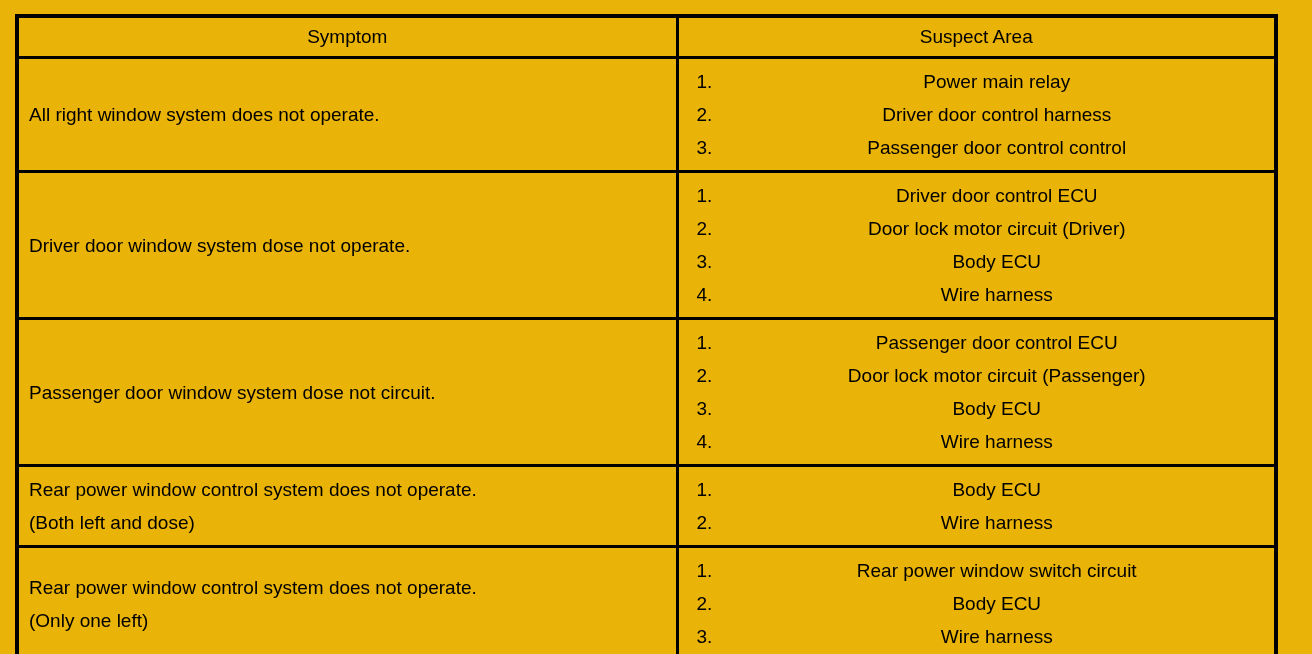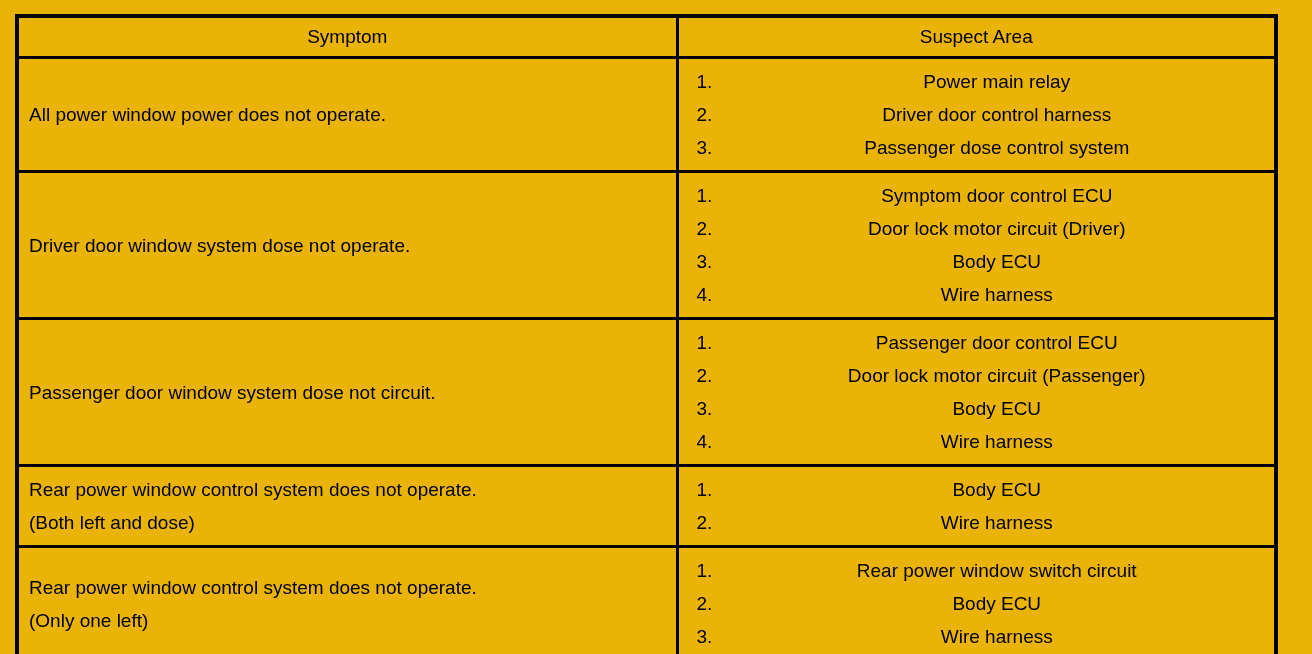--- a/index.html
+++ b/index.html
@@ -70,46 +70,46 @@
     <thead>
       <tr>
         <th>Symptom</th>
         <th>Suspect Area</th>
       </tr>
     </thead>
     <tbody>
 
       <tr>
         <td class="symptom-cell">
-          <div class="symptom-text">All power window power does not operate.</div>
+          <div class="symptom-text">All right window system does not operate.</div>
         </td>
         <td class="suspect-cell">
           <div class="suspect-item">
             <span class="num">1.</span>
             <span class="label">Power main relay</span>
           </div>
           <div class="suspect-item">
             <span class="num">2.</span>
             <span class="label">Driver door control harness</span>
           </div>
           <div class="suspect-item">
             <span class="num">3.</span>
-            <span class="label">Passenger dose control system</span>
+            <span class="label">Passenger door control control</span>
           </div>
         </td>
       </tr>
 
       <tr>
         <td class="symptom-cell">
           <div class="symptom-text">Driver door window system dose not operate.</div>
         </td>
         <td class="suspect-cell">
           <div class="suspect-item">
             <span class="num">1.</span>
-            <span class="label">Symptom door control ECU</span>
+            <span class="label">Driver door control ECU</span>
           </div>
           <div class="suspect-item">
             <span class="num">2.</span>
             <span class="label">Door lock motor circuit (Driver)</span>
           </div>
           <div class="suspect-item">
             <span class="num">3.</span>
             <span class="label">Body ECU</span>
           </div>
           <div class="suspect-item">

